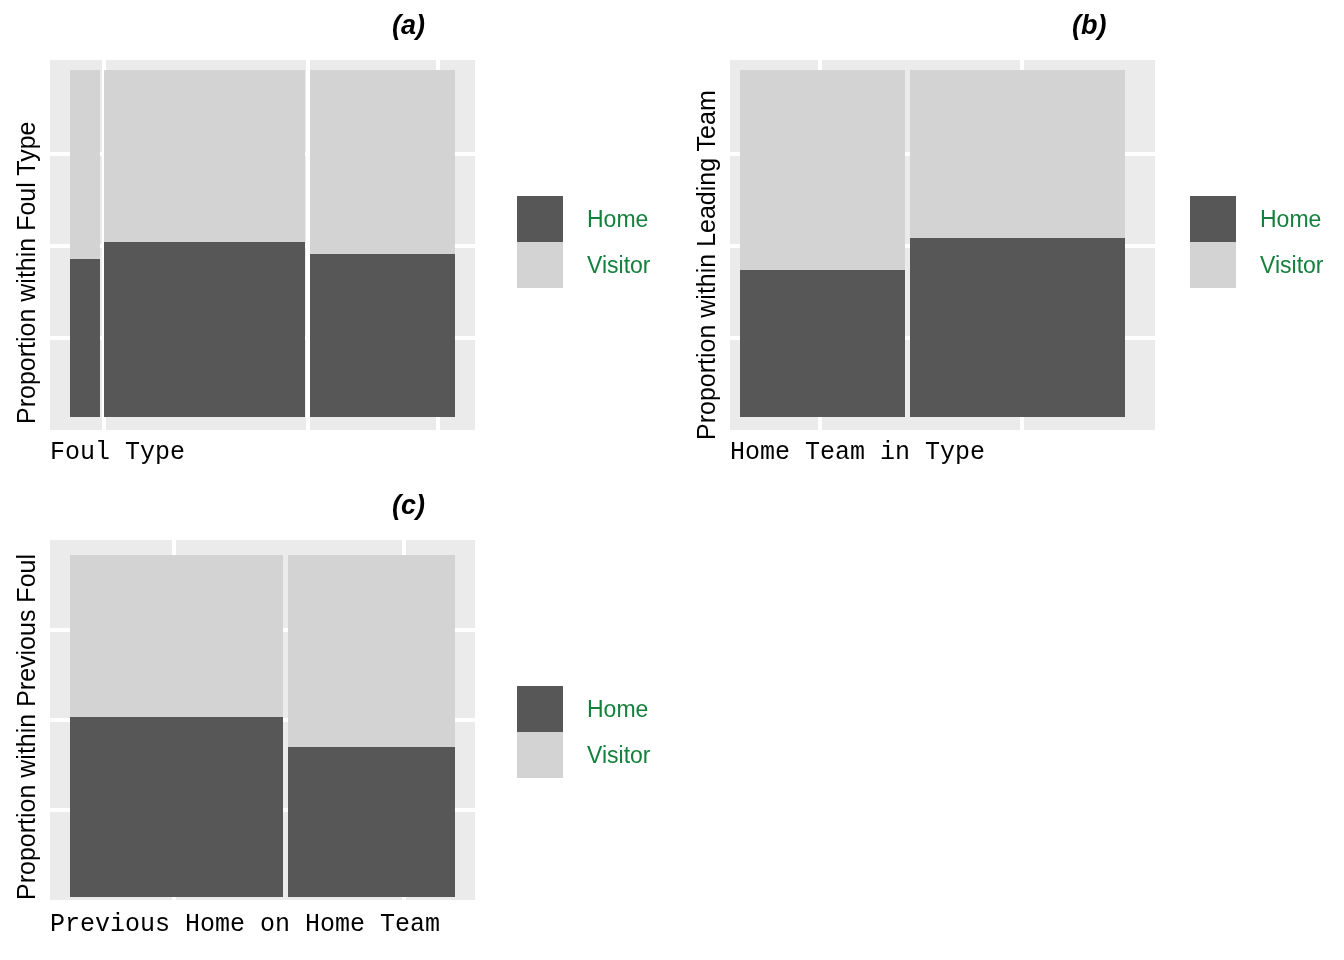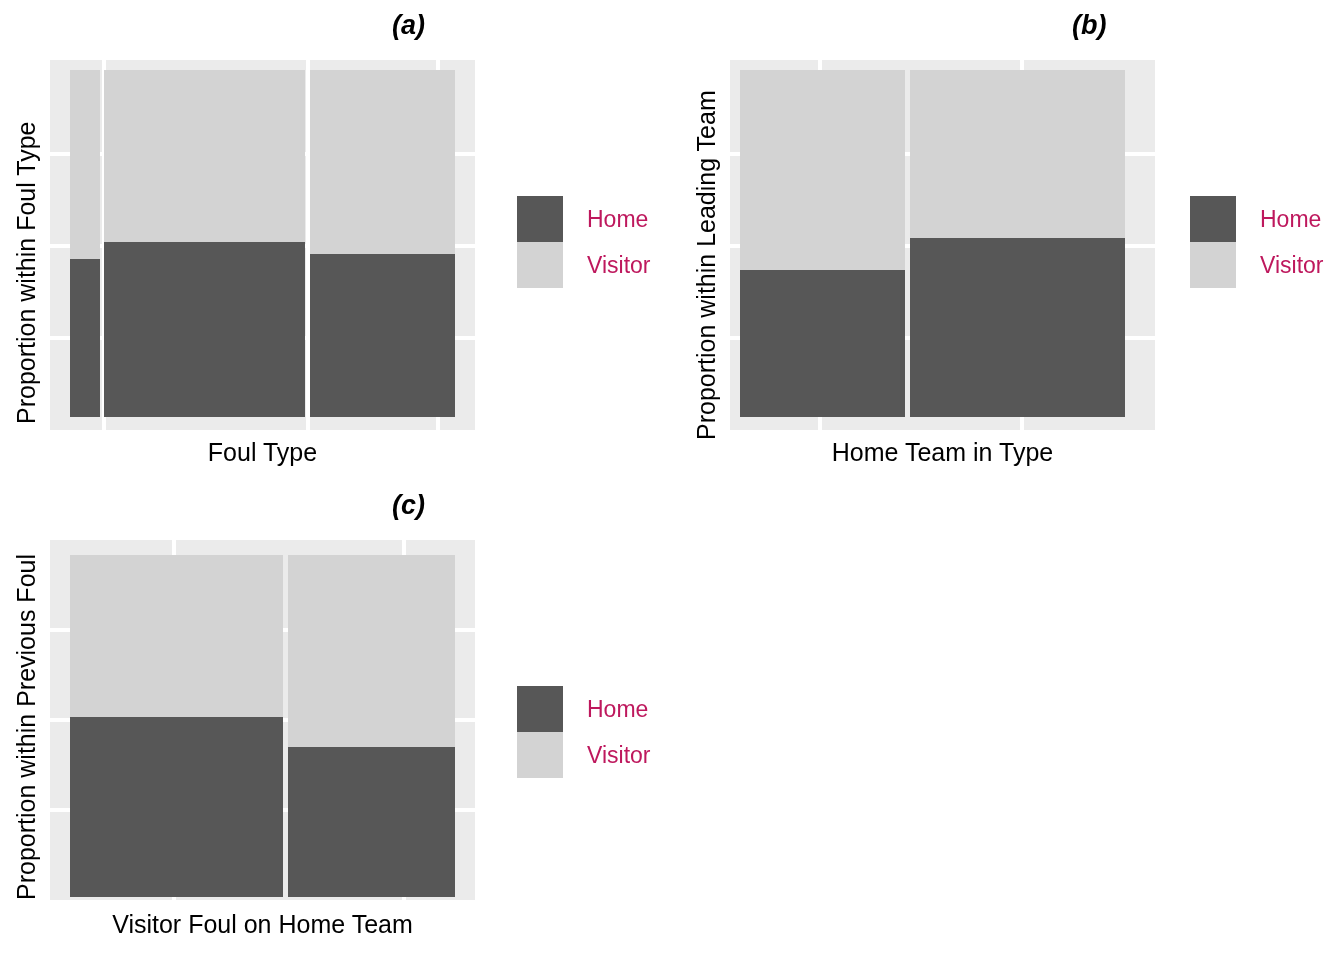--- a/index.html
+++ b/index.html
@@ -45,21 +45,21 @@
     font-weight: bold;
     font-size: 27px;
     color: #000000;
     white-space: nowrap;
   }
   .axis-title-x {
     position: absolute;
     font-size: 25px;
     color: #000000;
     white-space: nowrap;
-    text-align: center;
+    font-family: Liberation Mono, monospace;
   }
   .axis-title-y {
     position: absolute;
     font-size: 25px;
     color: #000000;
     white-space: nowrap;
     transform-origin: 0 0;
     transform: rotate(-90deg);
   }
   
@@ -73,21 +73,21 @@
   }
   .legend-swatch {
     width: 46px;
     height: 46px;
     flex: 0 0 46px;
   }
   .legend-swatch.home    { background: #575757; }
   .legend-swatch.visitor { background: #d3d3d3; }
   .legend-label {
     font-size: 23px;
-    color: #be185d;
+    color: #15803d;
     margin-left: 24px;
     white-space: nowrap;
   }
 </style>
 </head>
 <body>
 
 <div class="panel-figure" style="left:0px; top:0px; width:680px; height:480px;">
 
   <div class="panel-tag" style="left:392px; top:10px;">(a)</div>
@@ -193,21 +193,21 @@
       <div class="seg seg-visitor" style="top:0; height:162px;"></div>
       <div class="seg seg-home" style="top:162px; height:180px;"></div>
     </div>
 
     <div class="bar-col" style="left:238px; top:15px; width:167px; height:342px;">
       <div class="seg seg-visitor" style="top:0; height:192px;"></div>
       <div class="seg seg-home" style="top:192px; height:150px;"></div>
     </div>
   </div>
 
-  <div class="axis-title-x" style="left:50px; top:430px; width:425px;">Visitor Foul on Home Team</div>
+  <div class="axis-title-x" style="left:50px; top:430px; width:425px;">Previous Home on Home Team</div>
 </div>
 
 <div class="legend" style="left:517px; top:686px;">
   <div class="legend-row">
     <div class="legend-swatch home"></div>
     <div class="legend-label">Home</div>
   </div>
   <div class="legend-row">
     <div class="legend-swatch visitor"></div>
     <div class="legend-label">Visitor</div>

